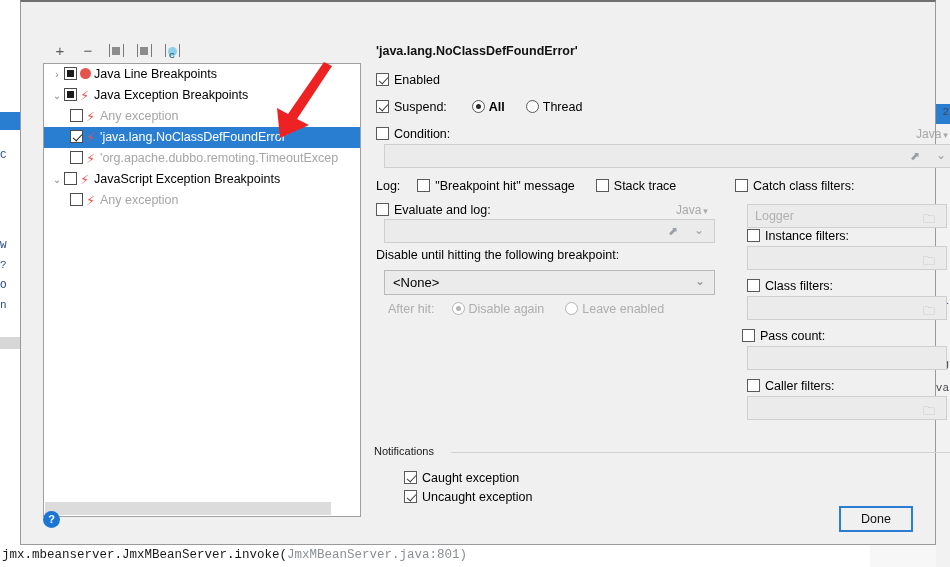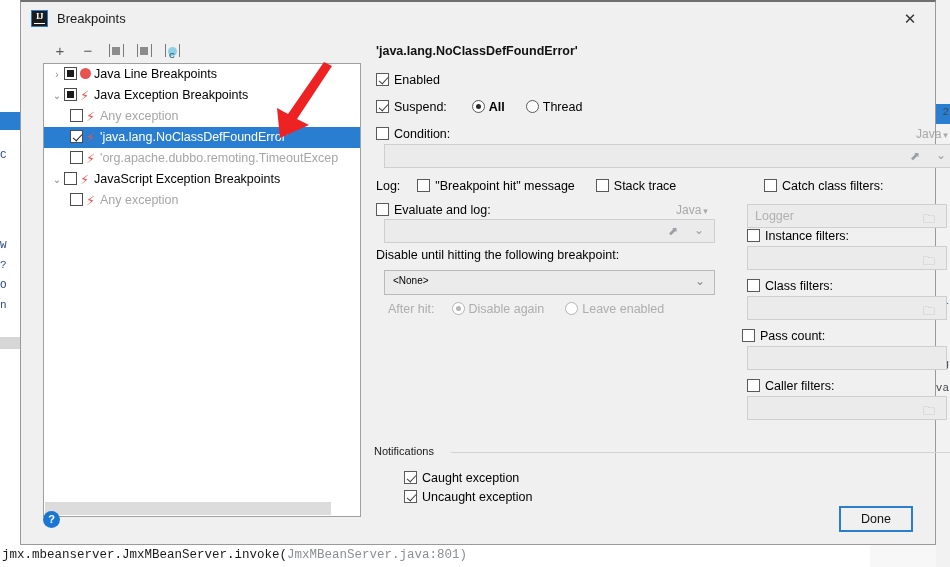--- a/index.html
+++ b/index.html
@@ -199,21 +199,21 @@
     position: absolute; right: 10px; top: 3px; color: #9aa0a6; font-size: 12px;
   }
   .field .folder {
     position: absolute; right: 8px; top: 5px; width: 15px; height: 11px;
     color: #b7b7b7; font-size: 12px;
   }
   .combo {
     position: absolute; height: 25px; background: #ebebeb;
     border: 1px solid #b9b9b9;
   }
-  .combo .val { position: absolute; left: 8px; top: 4px; font-size: 10px; }
+  .combo .val { position: absolute; left: 8px; top: 4px; font-size: 13px; }
   .combo .chev { position: absolute; right: 9px; top: 3px; color: #8a8a8a; font-size: 12px; }
 
   .lang {
     position: absolute; color: #a8a8a8; font-size: 12px; cursor: pointer;
   }
   .lang .c { font-size: 9px; margin-left: 2px; }
 
   .group-title { position: absolute; font-size: 11px; color: #1a1a1a; }
   .group-line {
     position: absolute; height: 1px; background: #d3d3d3;
@@ -251,25 +251,20 @@
   <div class="bg-right-txt" style="top:358px;">ag</div>
   <div class="bg-right-txt" style="top:382px;">va</div>
 </div>
 
 <div class="bg-bottom">
   <div class="bg-bottom-txt"><span>jmx.mbeanserver.JmxMBeanServer.invoke(</span><span class="dim">JmxMBeanServer.java:801)</span></div>
 </div>
 
 <div class="dialog">
 
-  <div class="titlebar">
-    <div class="tb-icon">IJ<i></i></div>
-    <div class="tb-title">Breakpoints</div>
-    <div class="tb-close">✕</div>
-  </div>
 
   <div class="tree-toolbar">
     <div class="tt-btn">+</div>
     <div class="tt-btn">−</div>
     <div class="tt-btn gi"><span class="ico-box"><span></span></span></div>
     <div class="tt-btn gi"><span class="ico-box"><span></span></span></div>
     <div class="tt-btn gi"><span class="ico-box c"><span></span><b>C</b></span></div>
   </div>
 
   <div class="tree">
@@ -343,21 +338,21 @@
       <span class="chev">⌄</span>
     </div>
     <div class="row dis-txt" style="left:37px; top:300px;">
       <span>After hit:</span>
       <span style="display:inline-block;width:10px;"></span>
       <span class="rd dis on"></span><span>Disable again</span>
       <span style="display:inline-block;width:14px;"></span>
       <span class="rd dis"></span><span>Leave enabled</span>
     </div>
 
-    <div class="row" style="left:413px; top:177px;text-align:right;">
+    <div class="row" style="left:384px; top:177px;text-align:right;">
       <span class="ck"></span><span>Catch class filters:</span>
     </div>
     <div class="field" style="left:396px; top:194px; width:200px;margin-top:8px;">
       <span class="ph">Logger</span>
       <span class="folder">🗀</span>
     </div>
 
     <div class="row" style="left:396px; top:227px;">
       <span class="ck"></span><span>Instance filters:</span>
     </div>

